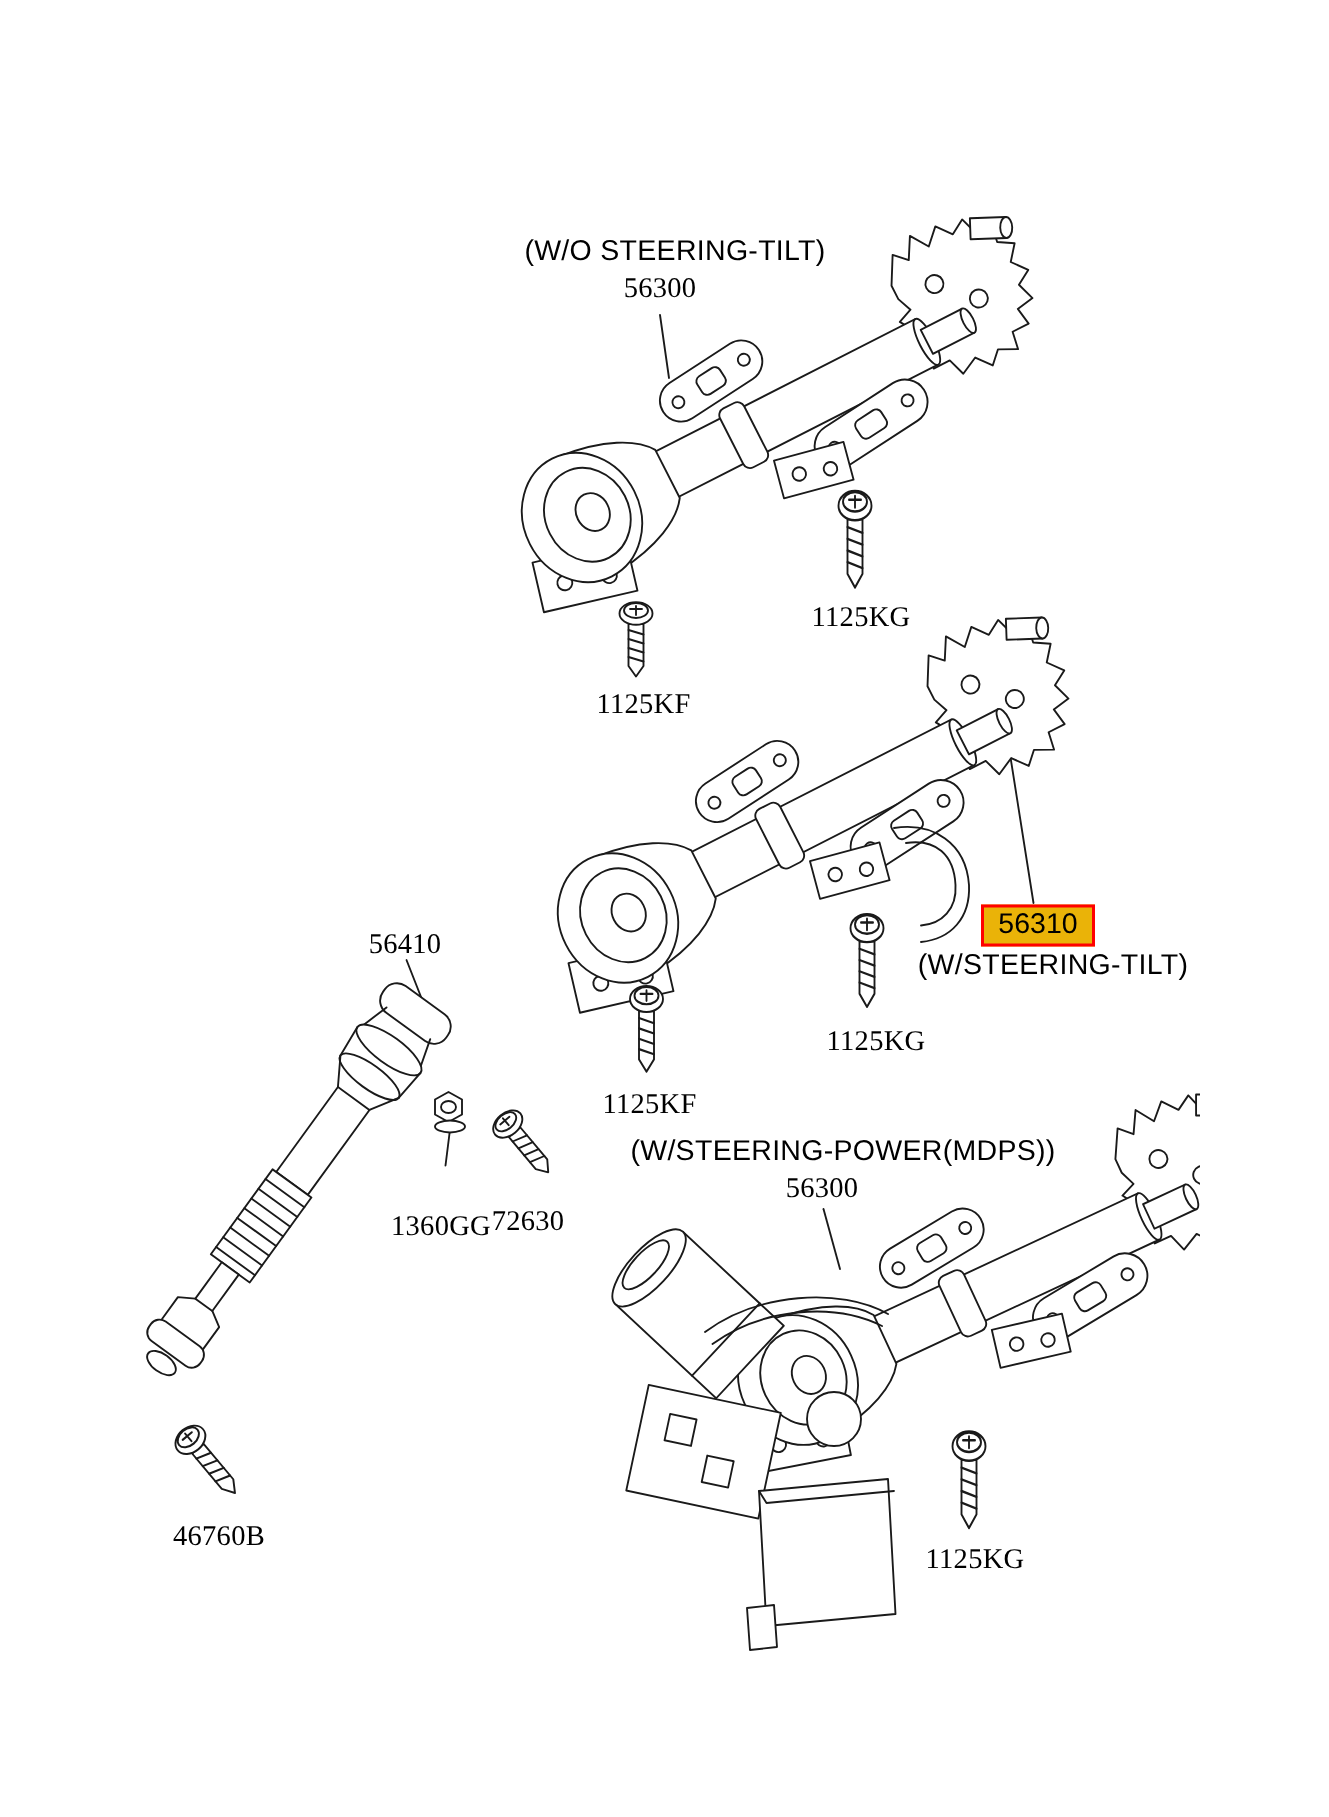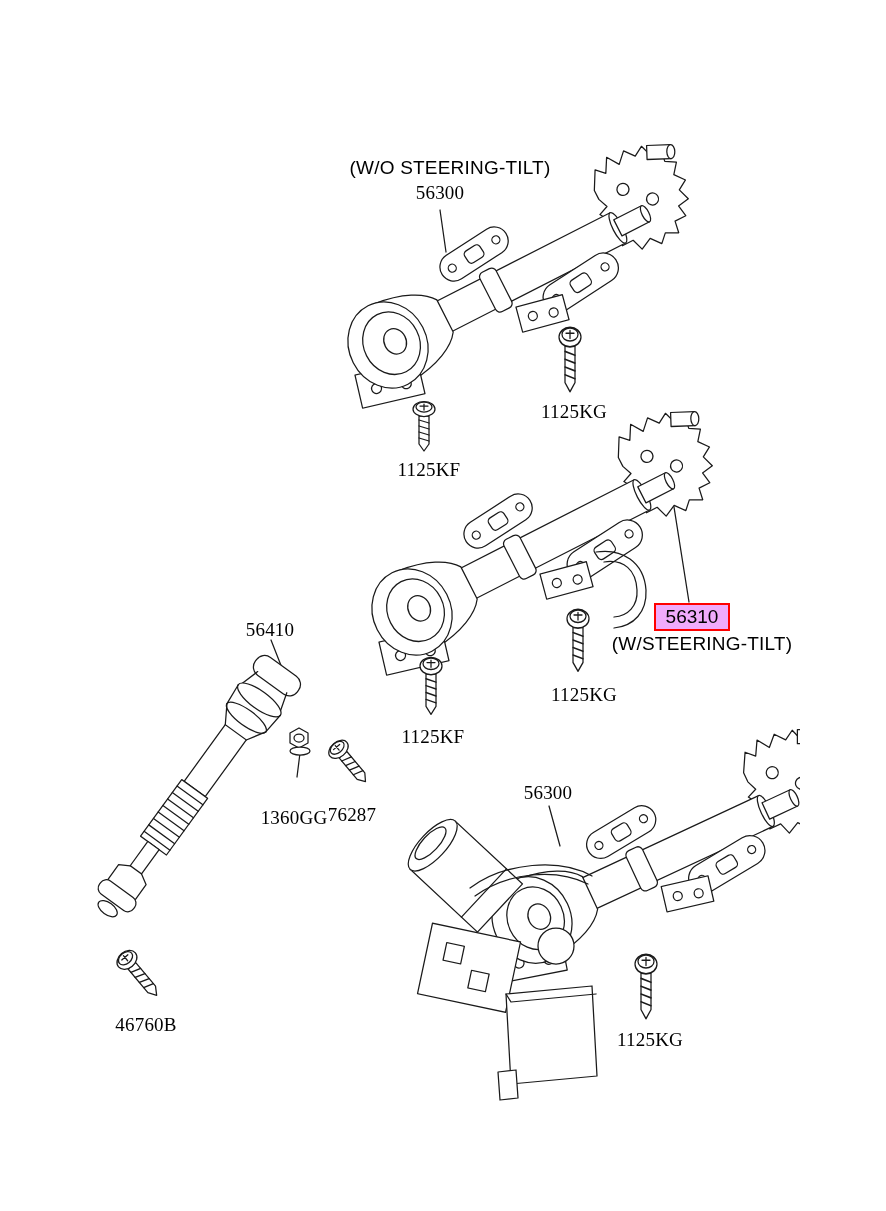--- a/index.html
+++ b/index.html
@@ -26,21 +26,21 @@
   .red-box {
     position: absolute;
     width: 76px;
     height: 28px;
     border: 2px solid #ff0000;
     display: flex;
     align-items: center;
     justify-content: center;
     font-size: 19px;
     color: #000;
-    background: #f0abfc;
+    background: #eab308;
     cursor: pointer;
   }
 </style>
 </head>
 <body>
 
 <div class="canvas">
 
   <svg width="886" height="1211" viewBox="0 0 886 1211">
     <defs>
@@ -218,19 +218,20 @@
   <div class="red-box" style="left: 654px; top: 603px; border-color: rgb(255, 0, 0);">
     <span>56310</span>
   </div>
   <div class="lbl" style="left:702px; top:634px">(W/STEERING-TILT)</div>
 
   <div class="lbl part" style="left:584px; top:685px">1125KG</div>
   <div class="lbl part" style="left:433px; top:727px">1125KF</div>
 
   <div class="lbl part" style="left:270px; top:620px">56410</div>
   <div class="lbl part" style="left:294px; top:808px">1360GG</div>
-  <div class="lbl part" style="left:352px; top:805px">76287</div>
+  <div class="lbl part" style="left:352px; top:805px">72630</div>
   <div class="lbl part" style="left:146px; top:1015px">46760B</div>
 
+  <div class="lbl" style="left:562px; top:758px">(W/STEERING-POWER(MDPS))</div>
   <div class="lbl part" style="left:548px; top:783px">56300</div>
   <div class="lbl part" style="left:650px; top:1030px">1125KG</div>
 
 </div>
 
 </body></html>

